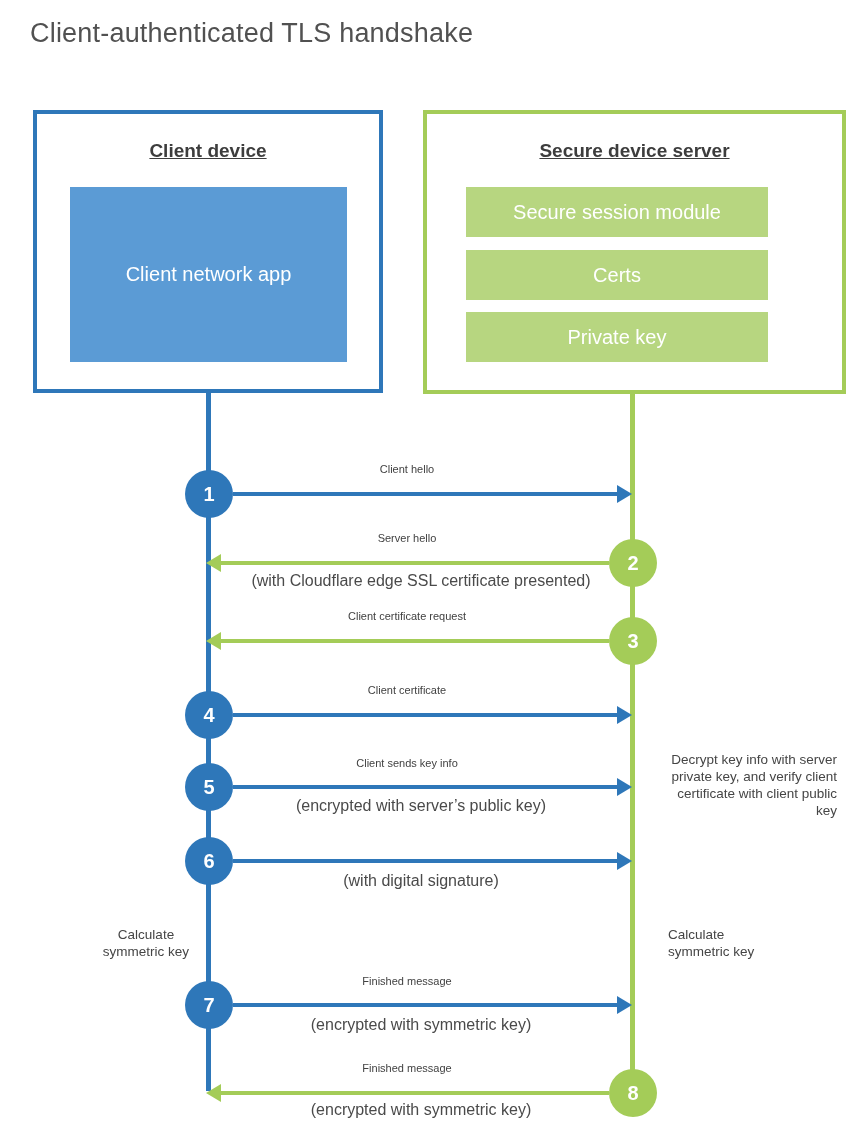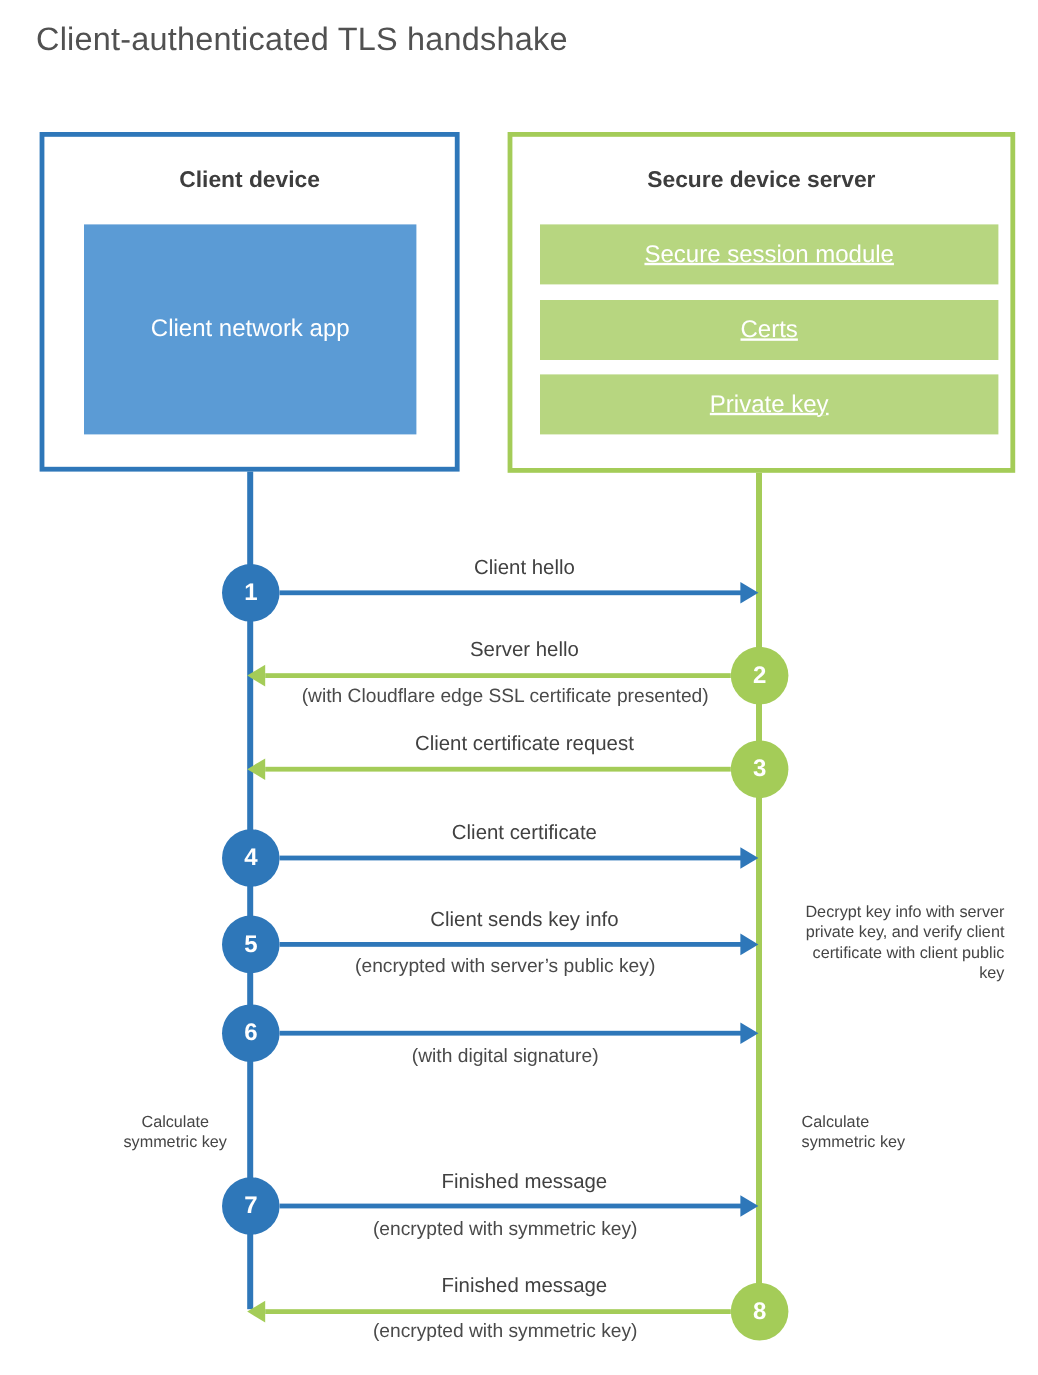--- a/index.html
+++ b/index.html
@@ -17,32 +17,32 @@
     position:absolute;left:30px;top:18px;
     font-size:27px;font-weight:400;color:#515151;letter-spacing:.2px;
   }
 
   
   .entity-box{position:absolute;background:#fff;box-sizing:border-box;}
   .client-box{left:33px;top:110px;width:350px;height:283px;border:4px solid var(--blue);}
   .server-box{left:423px;top:110px;width:423px;height:284px;border:4px solid var(--green);}
   .entity-title{
     position:absolute;left:0;right:0;top:26px;text-align:center;
-    font-size:19px;font-weight:700;color:#3d3d3d;
+    font-size:19px;font-weight:700;color:#3d3d3d;text-decoration:underline;
   }
   .app-box{
     position:absolute;left:70px;top:187px;width:277px;height:175px;
     background:var(--blue-fill);color:#fff;font-size:20px;
     display:flex;align-items:center;justify-content:center;text-align:center;
     line-height:1.35;padding:0 40px;box-sizing:border-box;
   }
   .module-bar{
-    position:absolute;left:450px;width:382px;height:50px;
+    position:absolute;left:466px;width:302px;height:50px;
     background:var(--green-fill);color:#fff;font-size:20px;
-    display:flex;align-items:center;justify-content:center;text-align:center;text-decoration:underline;
+    display:flex;align-items:center;justify-content:center;text-align:center;
   }
 
   
   .vline{position:absolute;width:5px;}
   .vline.blue{background:var(--blue);left:206px;top:393px;height:698px;}
   .vline.green{background:var(--green);left:630px;top:394px;height:699px;}
 
   
   .hline{position:absolute;height:4px;}
   .hline.blue{background:var(--blue);}
@@ -53,22 +53,22 @@
 
   .step-circle{
     position:absolute;width:48px;height:48px;border-radius:50%;
     color:#fff;font-size:20px;font-weight:700;
     display:flex;align-items:center;justify-content:center;
   }
   .step-circle.blue{background:var(--blue);}
   .step-circle.green{background:var(--green);}
 
   .arrow-label{
-    position:absolute;left:225px;width:424px;text-align:center;
-    font-size:17px;color:var(--ink);
+    position:absolute;left:195px;width:424px;text-align:center;
+    font-size:11px;color:var(--ink);
   }
   .arrow-sub{
     position:absolute;left:209px;width:424px;text-align:center;
     font-size:16px;color:#4a4a4a;
   }
 
   
   .note{position:absolute;font-size:13.5px;color:#454545;line-height:1.27;}
   .note.server-note{left:657px;top:751px;width:180px;text-align:right;}
   .note.calc-left{left:86px;top:926px;width:120px;text-align:center;}

